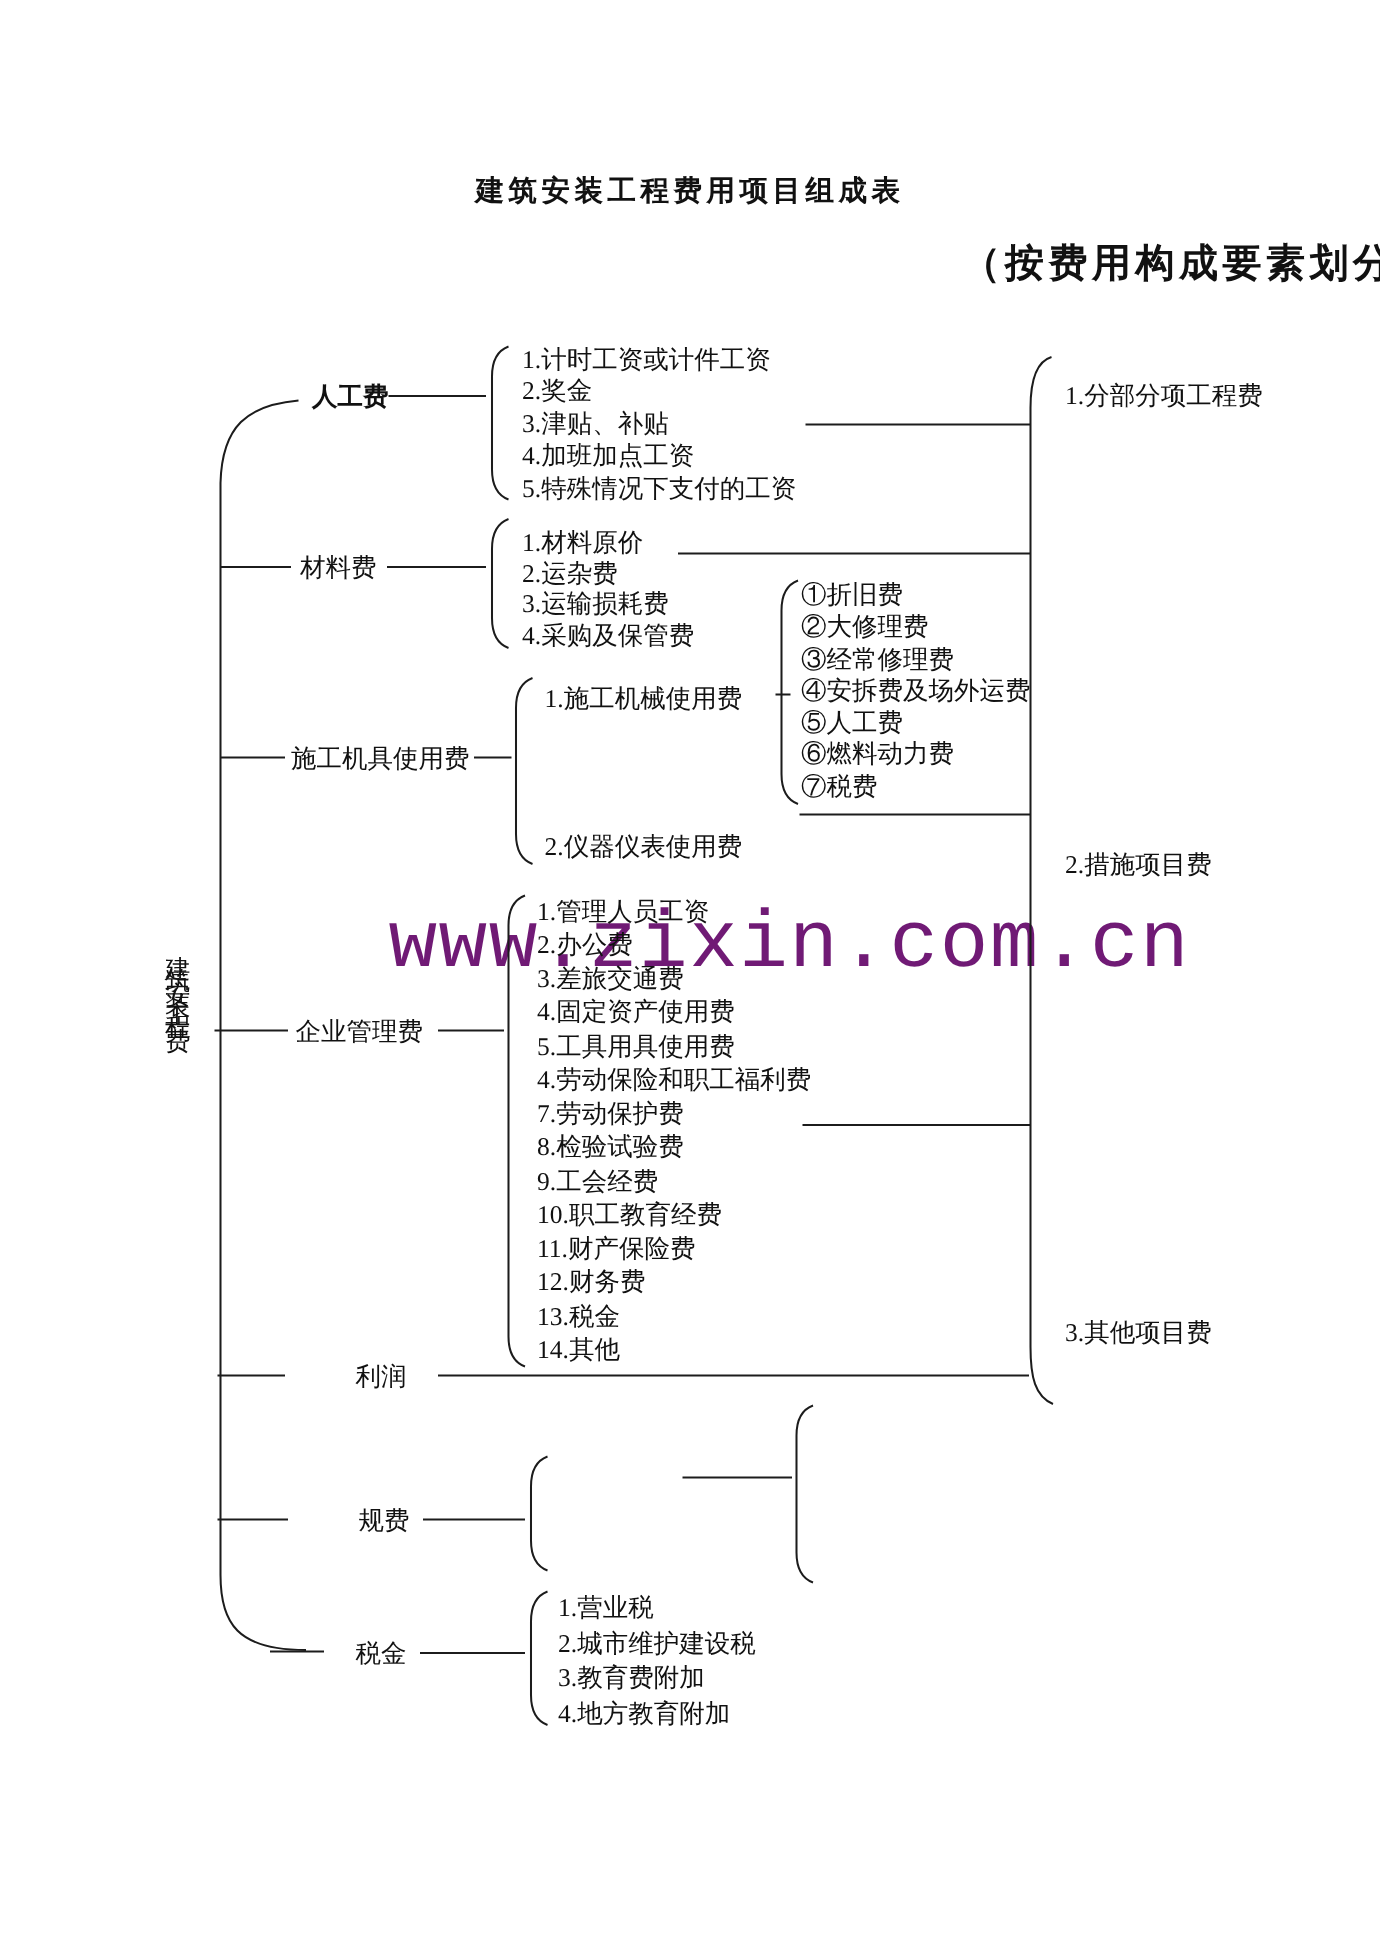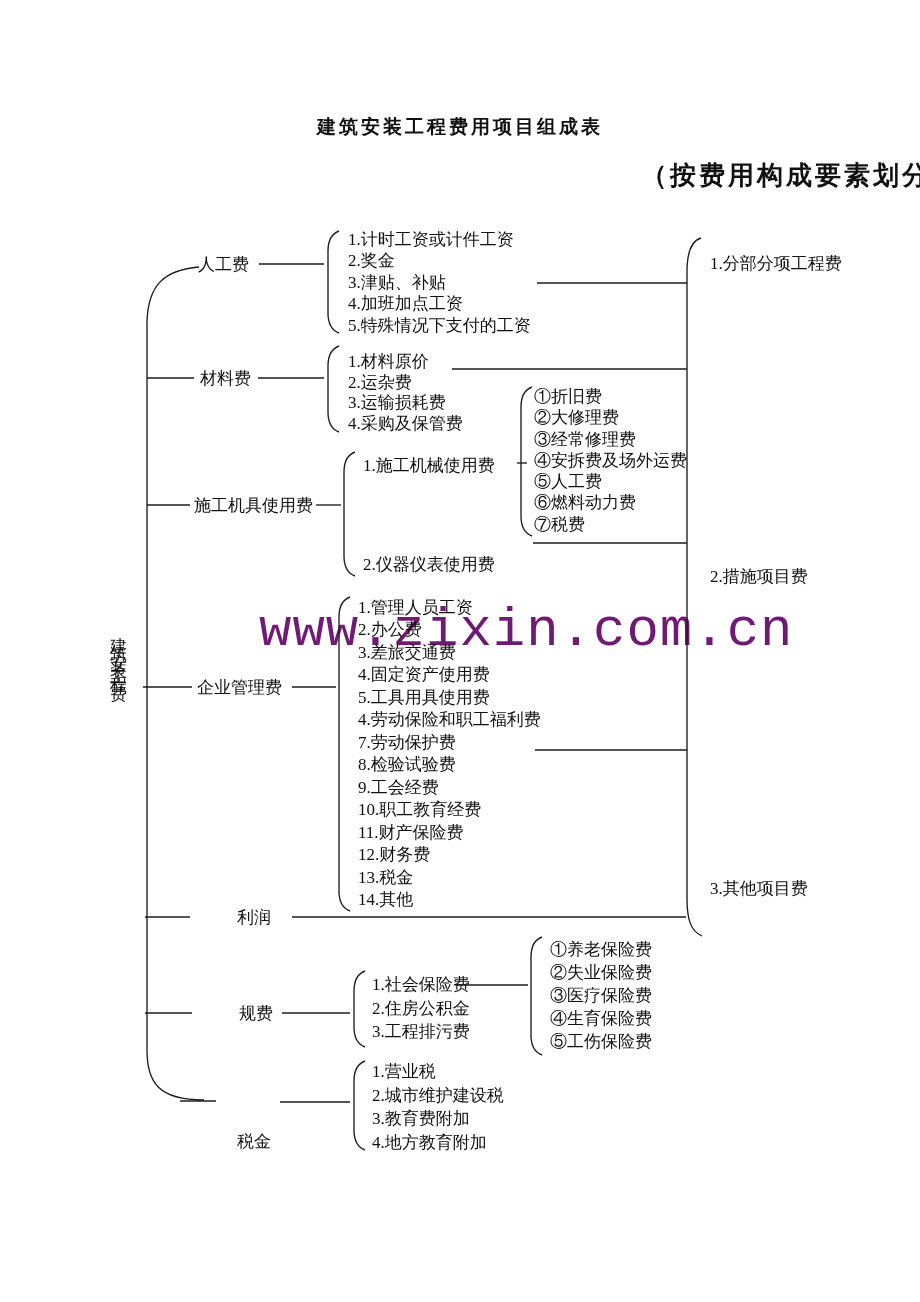--- a/index.html
+++ b/index.html
@@ -84,27 +84,27 @@
     <path d="M535 750 L687 750"></path>
 
     <path d="M701 238 C691 241 687 254 687 272 L687 898 C687 918 690 931 702 936"></path>
   </svg>
 
   <div class="abs title1" style="left:0;top:114px;">建筑安装工程费用项目组成表</div>
   <div class="abs title2" style="left:0;top:158px;">（按费用构成要素划分）</div>
 
   <div class="abs root-label" style="left:108px;top:624px;">建筑安装工程费</div>
 
-  <div class="abs lbl" style="left:198px;top:256px;">人工费</div>
+  <div class="abs lbl" style="left:208px;top:256px;font-weight:bold;">人工费</div>
   <div class="abs lbl" style="left:200px;top:370px;">材料费</div>
   <div class="abs lbl" style="left:194px;top:497px;">施工机具使用费</div>
   <div class="abs lbl" style="left:197px;top:679px;">企业管理费</div>
   <div class="abs lbl" style="left:237px;top:909px;">利润</div>
   <div class="abs lbl" style="left:239px;top:1005px;">规费</div>
-  <div class="abs lbl" style="left:237px;top:1094px;margin-top:39px;">税金</div>
+  <div class="abs lbl" style="left:237px;top:1094px;">税金</div>
 
   <div class="abs items lh214" style="left:348px;top:229px;">
     <div>1.计时工资或计件工资</div>
     <div>2.奖金</div>
     <div>3.津贴、补贴</div>
     <div>4.加班加点工资</div>
     <div>5.特殊情况下支付的工资</div>
   </div>
 
   <div class="abs items lh207" style="left:348px;top:352px;">
@@ -137,33 +137,21 @@
     <div>7.劳动保护费</div>
     <div>8.检验试验费</div>
     <div>9.工会经费</div>
     <div>10.职工教育经费</div>
     <div>11.财产保险费</div>
     <div>12.财务费</div>
     <div>13.税金</div>
     <div>14.其他</div>
   </div>
 
-  <div class="abs items lh236" style="left:372px;top:973px;">
-    <div>1.社会保险费</div>
-    <div>2.住房公积金</div>
-    <div>3.工程排污费</div>
-  </div>
 
-  <div class="abs items lh230" style="left:550px;top:938px;">
-    <div>①养老保险费</div>
-    <div>②失业保险费</div>
-    <div>③医疗保险费</div>
-    <div>④生育保险费</div>
-    <div>⑤工伤保险费</div>
-  </div>
 
   <div class="abs items lh237" style="left:372px;top:1060px;">
     <div>1.营业税</div>
     <div>2.城市维护建设税</div>
     <div>3.教育费附加</div>
     <div>4.地方教育附加</div>
   </div>
 
   <div class="abs lbl" style="left:710px;top:255px;">1.分部分项工程费</div>
   <div class="abs lbl" style="left:710px;top:568px;">2.措施项目费</div>

